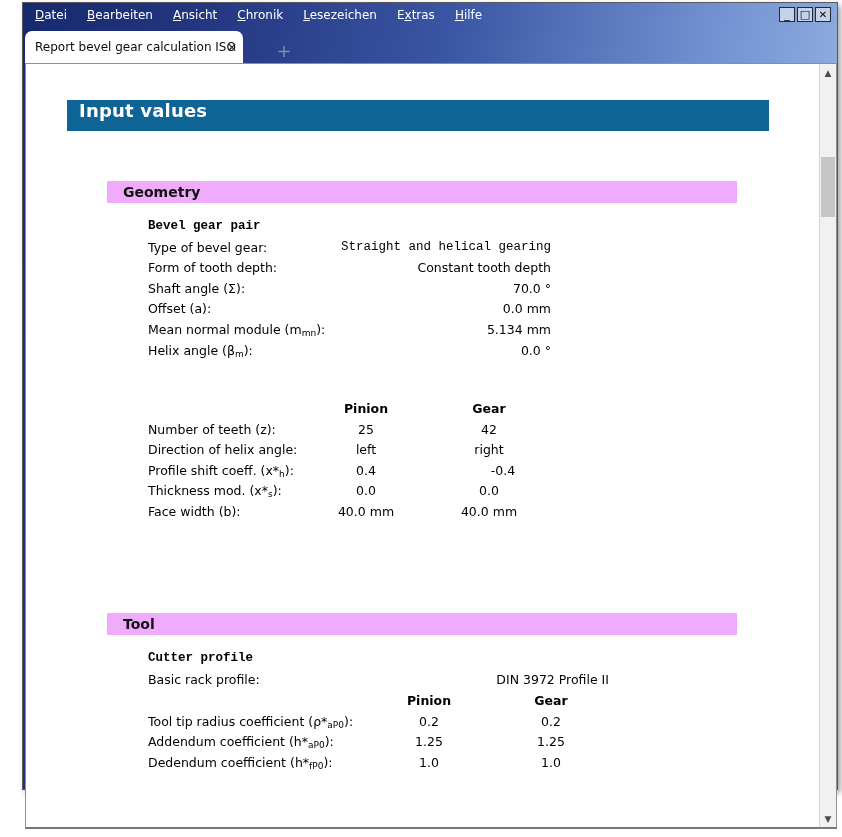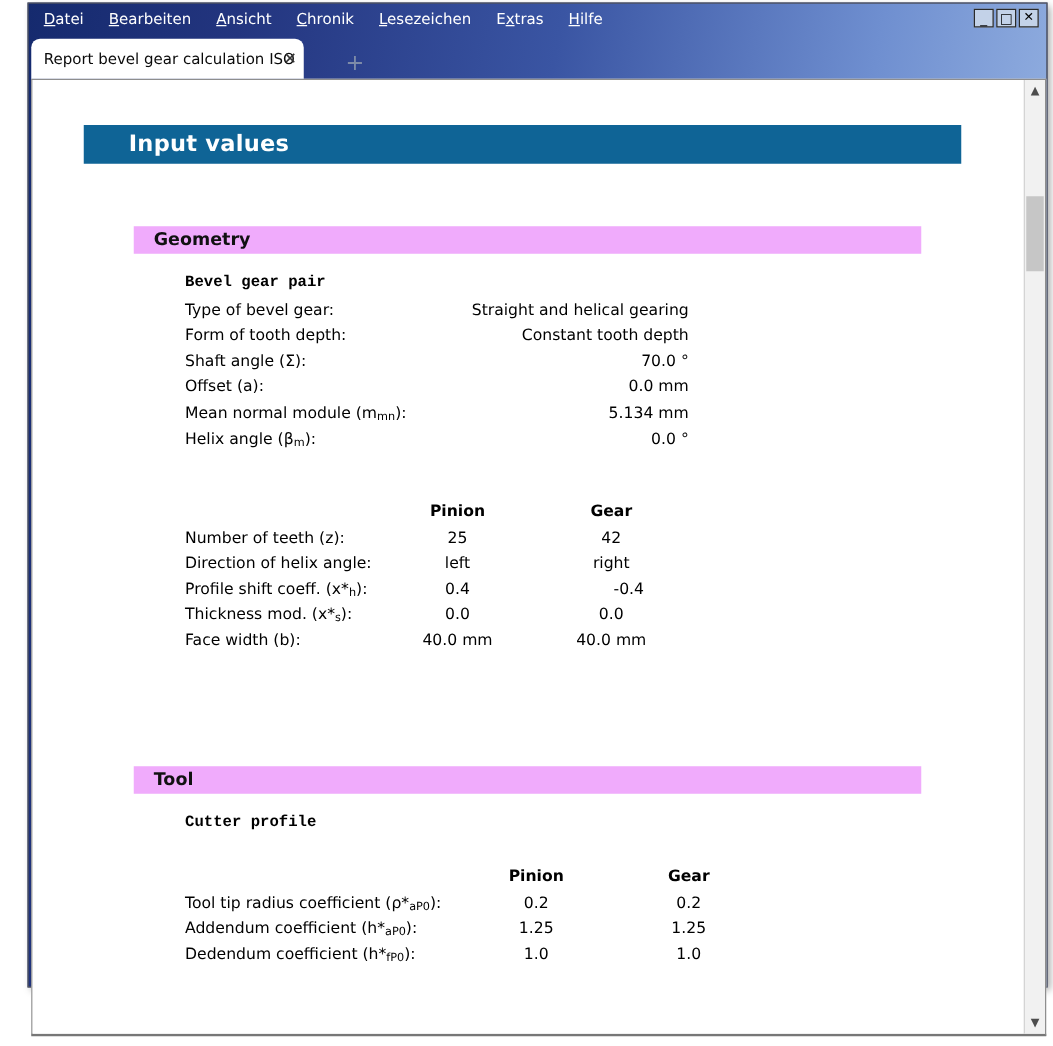--- a/index.html
+++ b/index.html
@@ -207,22 +207,21 @@
     font-family: "DejaVu Sans", sans-serif;
   }
   .main-banner {
     position: absolute;
     left: 41px;
     top: 36px;
     width: 702px;
     height: 31px;
     background: #0f6496;
     display: flex;
-    align-items: center;
-    padding-left: 36px;
+    padding-left: 12px;
     box-sizing: border-box;
   }
   .main-banner-text {
     color: #ffffff;
     font-size: 18px;
     font-weight: bold;
     letter-spacing: 0.2px;
   }
 
   .sub-banner {
@@ -335,21 +334,21 @@
         <div class="sub-banner" id="geometry-banner">
           <span class="sub-banner-text">Geometry</span>
         </div>
 
         <div class="blk" id="geom-pairs">
             <div class="row">
               <span class="lbl bold">Bevel gear pair</span>
             </div>
             <div class="row">
               <span class="lbl">Type of bevel gear:</span>
-              <span class="val-right" style="right: 268px;">Straight and helical gearing</span>
+              <span class="val-right" style="right: 268px; font-family: Liberation Mono, monospace;">Straight and helical gearing</span>
             </div>
             <div class="row">
               <span class="lbl">Form of tooth depth:</span>
               <span class="val-right" style="right: 268px;">Constant tooth depth</span>
             </div>
             <div class="row">
               <span class="lbl">Shaft angle (Σ):</span>
               <span class="val-right" style="right: 268px;">70.0 °</span>
             </div>
             <div class="row">
@@ -397,20 +396,24 @@
             </div>
           </div>
 
         <div class="sub-banner" id="tool-banner">
           <span class="sub-banner-text">Tool</span>
         </div>
 
         <div class="blk" id="tool-block">
             <div class="row">
               <span class="lbl bold">Cutter profile</span>
+            </div>
+            <div class="row">
+              <span class="lbl">Basic rack profile:</span>
+              <span class="val-right" style="right: 210px;">DIN 3972 Profile II</span>
             </div>
           </div>
         <div class="blk" id="tool-table">
             <div class="row">
               <span class="col hdr" style="left: 403px;">Pinion</span>
               <span class="col hdr" style="left: 525px;">Gear</span>
             </div>
             <div class="row">
               <span class="lbl">Tool tip radius coefficient (ρ*<sub>aP0</sub>):</span>
               <span class="col" style="left: 403px;">0.2</span>

